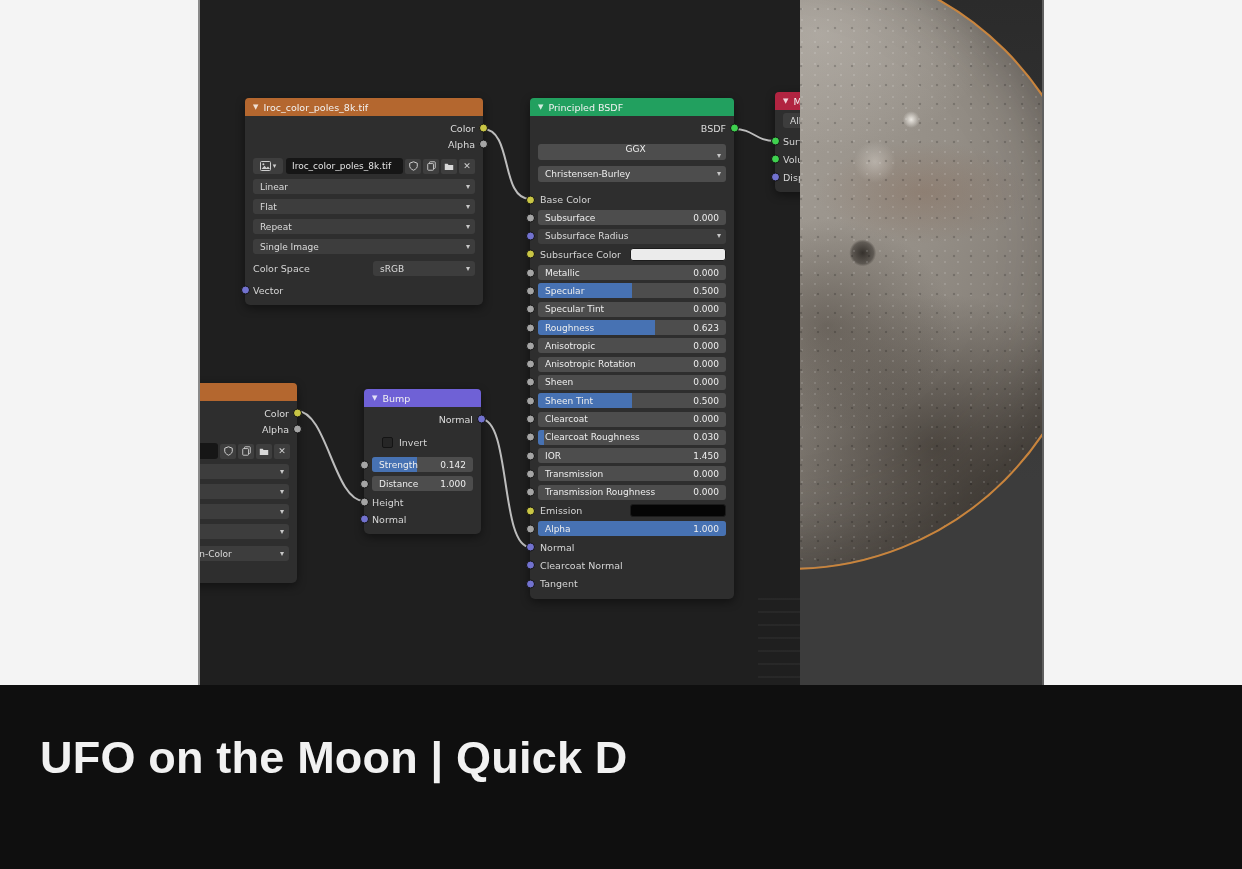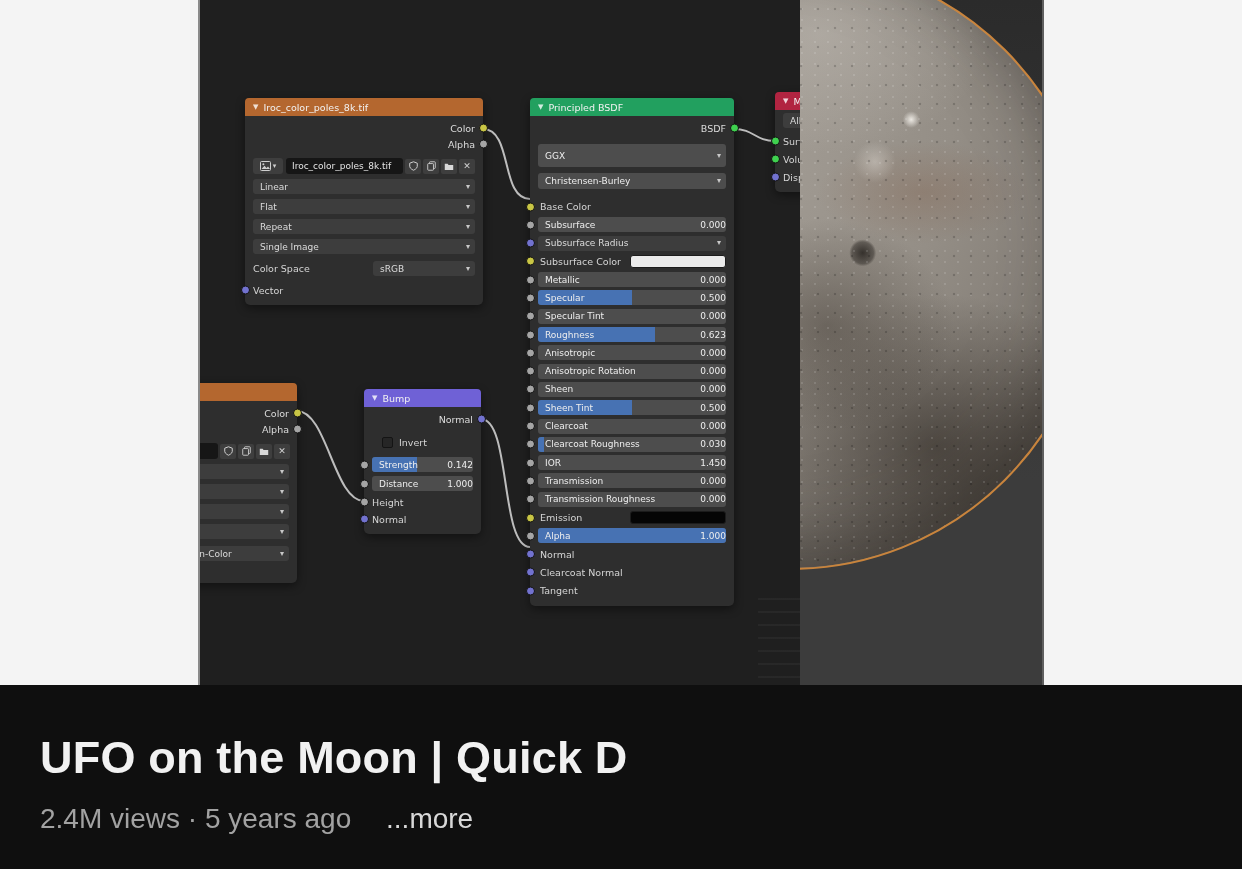--- a/index.html
+++ b/index.html
@@ -35,21 +35,21 @@
   .s-vector { background:#7272cf; }
   .s-shader { background:#3fd14f; }
 
   .out-row { position:relative; height:16px; display:flex; align-items:center; justify-content:flex-end; color:#dcdcdc; }
   .in-row  { position:relative; height:14px; display:flex; align-items:center; color:#d5d5d5; margin-top:3px; }
 
   .widget { position:relative; background:#4d4d4d; border-radius:3px; height:15px;
             display:flex; align-items:center; font-size:9px; color:#eee; overflow:hidden; }
   .widget .fill { position:absolute; left:0; top:0; bottom:0; background:#4772b3; }
   .widget .wlabel { position:relative; padding-left:7px; flex:1; white-space:nowrap; overflow:hidden; }
-  .widget .wval   { position:relative; padding-right:0; white-space:nowrap; }
+  .widget .wval   { position:relative; padding-right:7px; white-space:nowrap; }
   .widget.dd-dark { background:#3d3d3d; color:#dcdcdc; }
   .chev { position:relative; margin-left:auto; padding-right:5px; color:#c8c8c8; font-size:8px; line-height:1; }
 
   .prow { position:relative; height:15px; margin-top:3.3px; display:flex; align-items:center; }
   .prow .plabel { padding-left:2px; color:#d5d5d5; white-space:nowrap; }
   .swatch { margin-left:auto; width:96px; height:13px; border-radius:3px; border:1px solid #1c1c1c; }
 
   .img-row { display:flex; align-items:center; margin-top:6px; height:16px; }
   .thumb { width:30px; height:16px; background:#3e3e3e; border-radius:3px; display:flex;
            align-items:center; justify-content:center; gap:2px; margin-right:3px; flex:0 0 auto; }
@@ -302,21 +302,21 @@
       <div class="node" id="node-bsdf" style="left:330px; top:98px; width:204px;">
         <div class="node-header" style="background:#22a05f;">
           <span class="tri">▼</span>
           <span>Principled BSDF</span>
         </div>
         <div class="node-body">
           <div class="out-row" style="margin-bottom:8px;">
             <span>BSDF</span>
             <span class="socket out s-shader"></span>
           </div>
-          <div class="widget" style="height:23px;">
+          <div class="widget" style="height:16px;flex-direction:column;">
             <span class="wlabel">GGX</span>
             <span class="chev">▾</span>
           </div>
           <div class="widget mt6" style="height:16px;">
             <span class="wlabel">Christensen-Burley</span>
             <span class="chev">▾</span>
           </div>
           <div id="bsdf-rows" class="mt10">
               <div class="prow" style="margin-top: 0px;">
                 <span class="socket in s-color"></span>
@@ -505,21 +505,15 @@
 
     <div class="viewport">
       <div class="moon"></div>
     </div>
 
     <div class="pillar right"></div>
   </div>
 
   <div class="info">
     <div class="vid-title">UFO on the Moon | Quick D</div>
-    <div class="vid-meta">
-      <span>2.4M views</span>
-      <span>·</span>
-      <span>5 years ago</span>
-      <span class="more">...more</span>
-    </div>
   </div>
 
 </div>
 
 </body></html>

